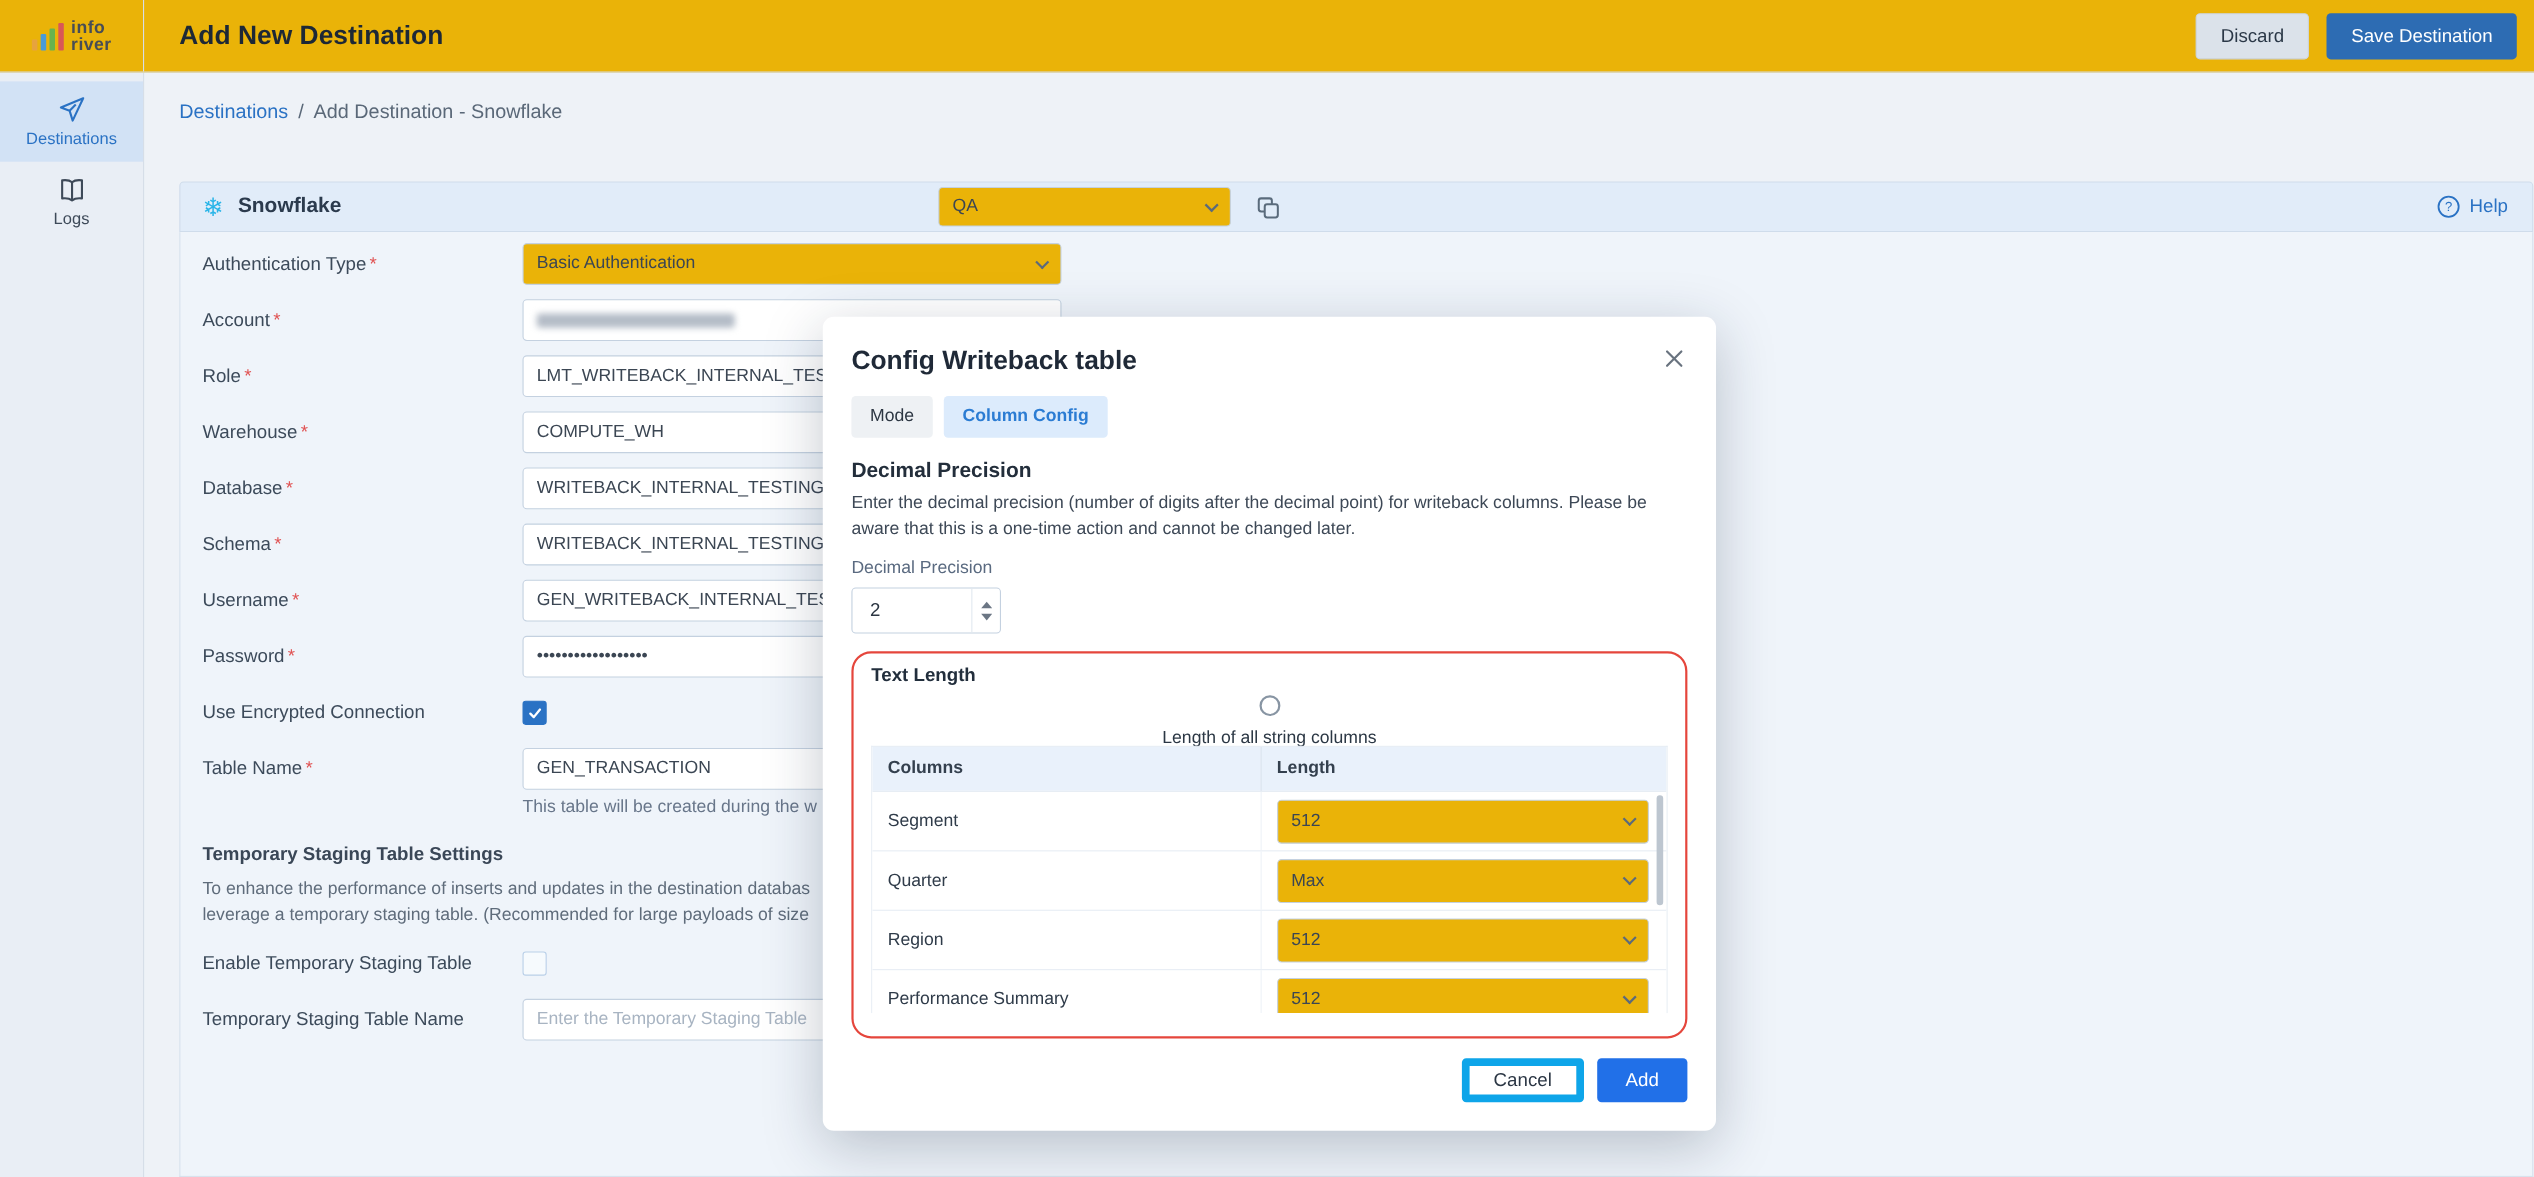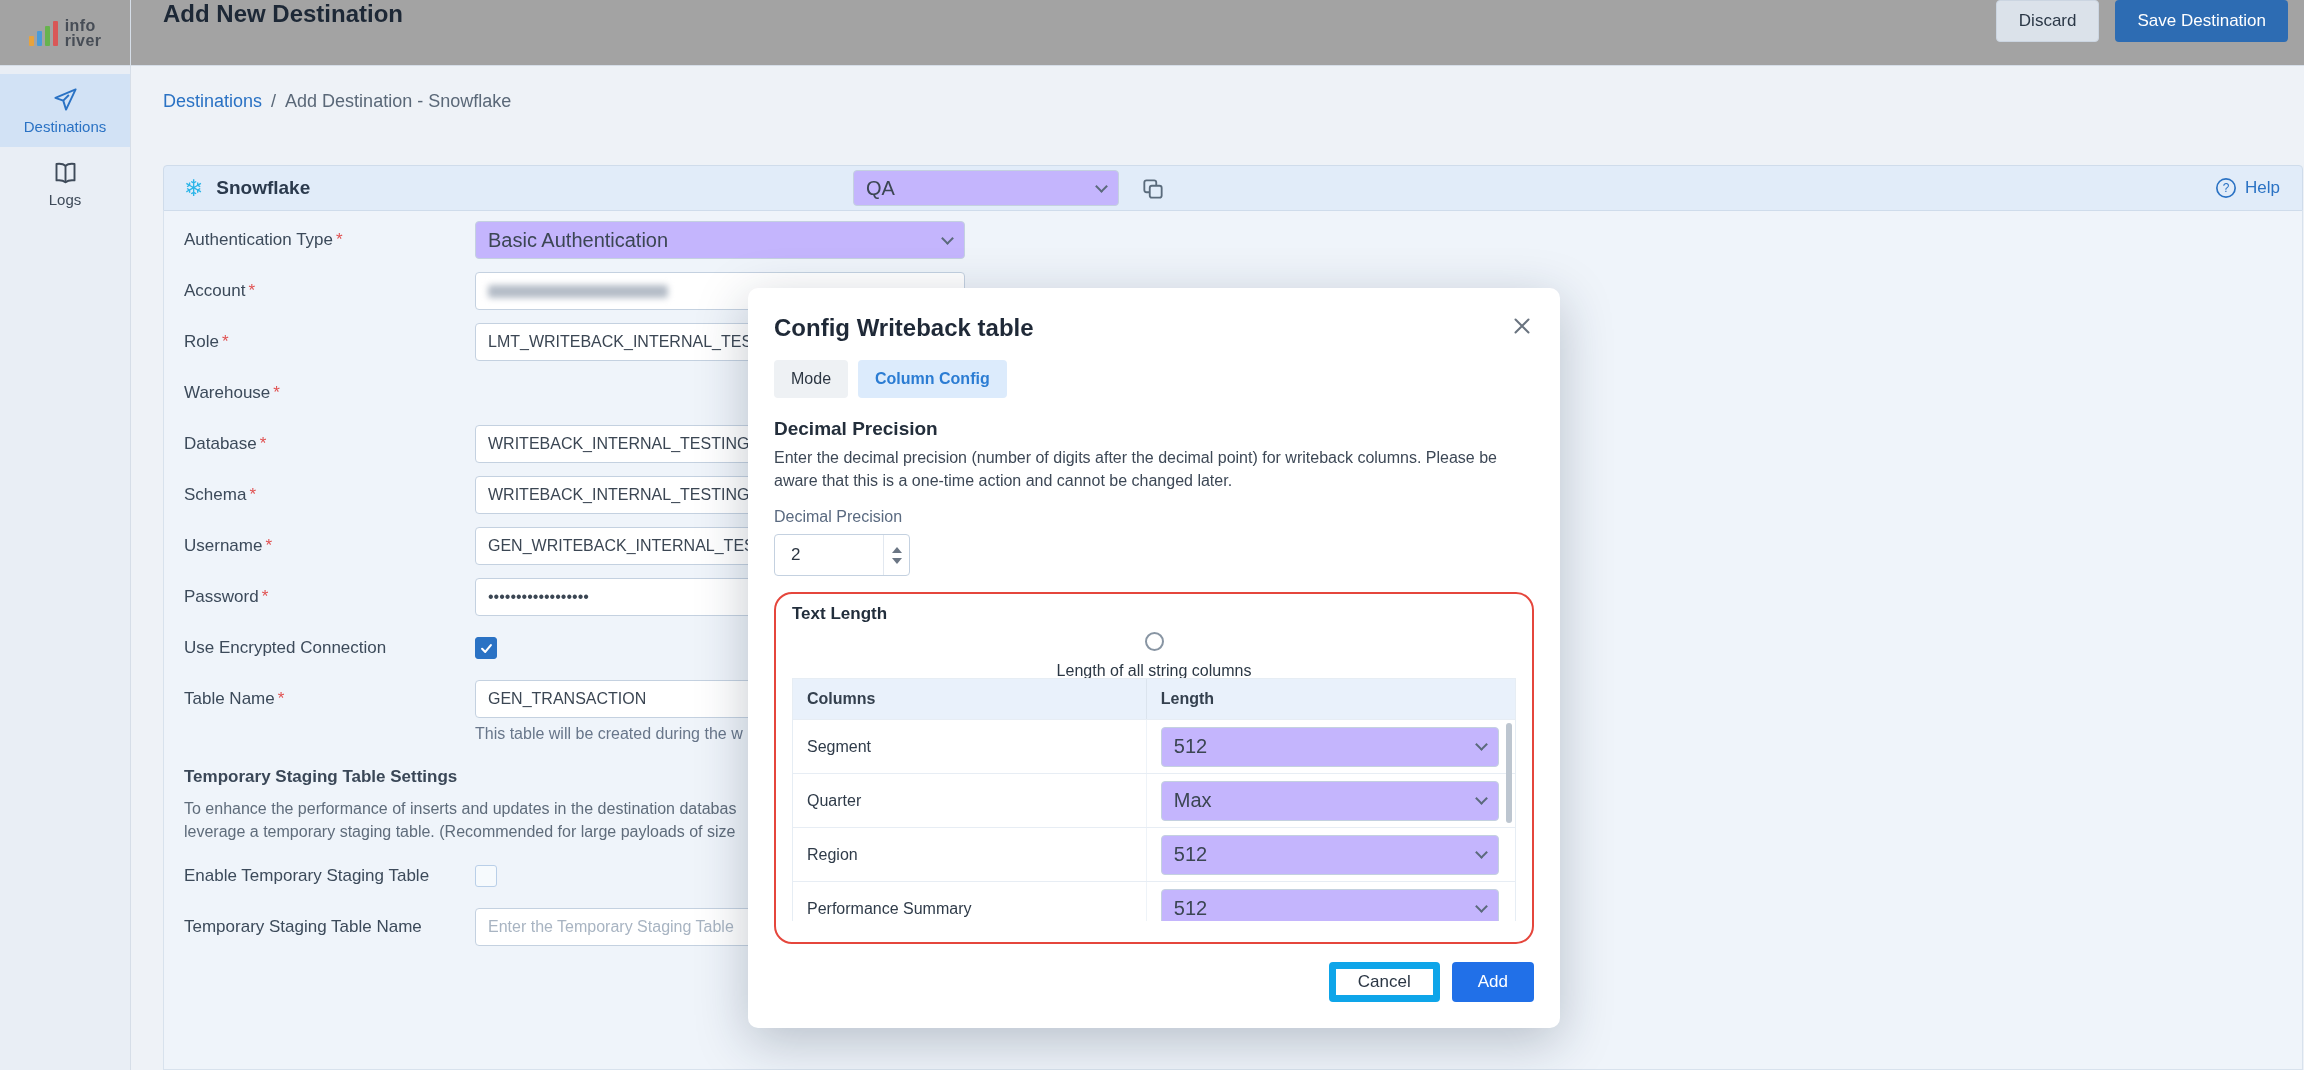--- a/index.html
+++ b/index.html
@@ -4,22 +4,22 @@
 <style>
   * { box-sizing: border-box; }
   html,body { margin:0; padding:0; }
   body {
     width:2304px; height:1070px; position:relative; overflow:hidden;
     background:#eef2f7; color:#3b4653;
     font-family:"Liberation Sans", sans-serif;
   }
   
   .topbar { position:absolute; top:0; left:0; right:0; height:66px;
-    background:#a3a3a3; border-bottom:1px solid #d6dee8;
-    display:flex; align-items:flex-start; z-index:3; }
+    background:#eab308; border-bottom:1px solid #d6dee8;
+    display:flex; align-items:center; z-index:3; }
   .logo { width:131px; height:100%; display:flex; align-items:center; justify-content:center;
     gap:7px; border-right:1px solid #d6dee8; }
   .logo-bars { display:flex; align-items:flex-end; gap:3px; height:26px; }
   .logo-bars i { display:block; width:5px; border-radius:1px; }
   .logo-text { font-weight:700; font-size:16px; line-height:15px; color:#474d56; letter-spacing:.4px; }
   .page-title { margin-left:32px; font-size:24px; font-weight:700; color:#1d2836; }
   .topbar-actions { margin-left:auto; display:flex; gap:16px; margin-right:16px; align-items:center; }
   .btn { font-family:inherit; cursor:pointer; border-radius:4px; font-size:17px; height:42px; }
   .btn-discard { background:#dbe2ea; border:1px solid #cbd5e1; color:#2b3847; padding:0 22px; }
   .btn-save { background:#2d6cb3; border:none; color:#fff; padding:0 22px; }
@@ -33,23 +33,23 @@
   .main { position:absolute; left:131px; top:66px; right:0; bottom:0; }
   .breadcrumb { height:70px; display:flex; align-items:center; padding-left:32px; font-size:18px; gap:9px; }
   .crumb-link { color:#2a72c4; cursor:pointer; }
   .crumb-sep, .crumb-current { color:#5a6878; }
   
   .panel { position:absolute; left:32px; top:99px; width:2140px; bottom:0; }
   .panel-header { height:46px; background:#e1ecf9; border:1px solid #cfdceb;
     border-radius:4px 4px 0 0; display:flex; align-items:center; position:relative; }
   .snowflake { margin-left:20px; font-size:23px; color:#2bb5e8; line-height:1; }
   .panel-title { margin-left:13px; font-size:19px; font-weight:700; color:#2b3a4d; }
-  .select { height:38px; border:1px solid #c4d1e0; border-radius:4px; background:#c4b5fd;
+  .select { height:38px; border:1px solid #c4d1e0; border-radius:4px; background:#eab308;
     display:flex; align-items:center; justify-content:space-between;
-    padding:0 12px; font-size:20px; color:#3b4653; cursor:pointer; }
+    padding:0 12px; font-size:16px; color:#3b4653; cursor:pointer; }
   .chev { width:9px; height:9px; border-right:2px solid #5b6a7c; border-bottom:2px solid #5b6a7c;
     transform:rotate(45deg); margin-top:-4px; flex:none; margin-left:10px; }
   .env-select { position:absolute; left:689px; width:266px; height:36px; }
   .copy-btn { position:absolute; left:976px; top:10px; background:none; border:none; cursor:pointer; padding:0; }
   .help { position:absolute; right:22px; display:flex; align-items:center; gap:8px;
     color:#2a72c4; font-size:17px; cursor:pointer; }
   .panel-body { position:absolute; top:46px; left:0; right:0; bottom:0;
     background:#eff4fa; border:1px solid #d8e2ed; border-top:none;
     padding:10px 0 0 20px; overflow:hidden; }
   
@@ -209,20 +209,21 @@
         </div>
       </div>
 
       <div class="frow">
         <div class="flabel"><span>Role</span><span class="req">*</span></div>
         <input class="tinput" value="LMT_WRITEBACK_INTERNAL_TEST" style="">
       </div>
 
       <div class="frow">
         <div class="flabel"><span>Warehouse</span><span class="req">*</span></div>
+        <input class="tinput" value="COMPUTE_WH" style="">
       </div>
 
       <div class="frow">
         <div class="flabel"><span>Database</span><span class="req">*</span></div>
         <input class="tinput" value="WRITEBACK_INTERNAL_TESTING" style="">
       </div>
 
       <div class="frow">
         <div class="flabel"><span>Schema</span><span class="req">*</span></div>
         <input class="tinput" value="WRITEBACK_INTERNAL_TESTING_S" style="">

